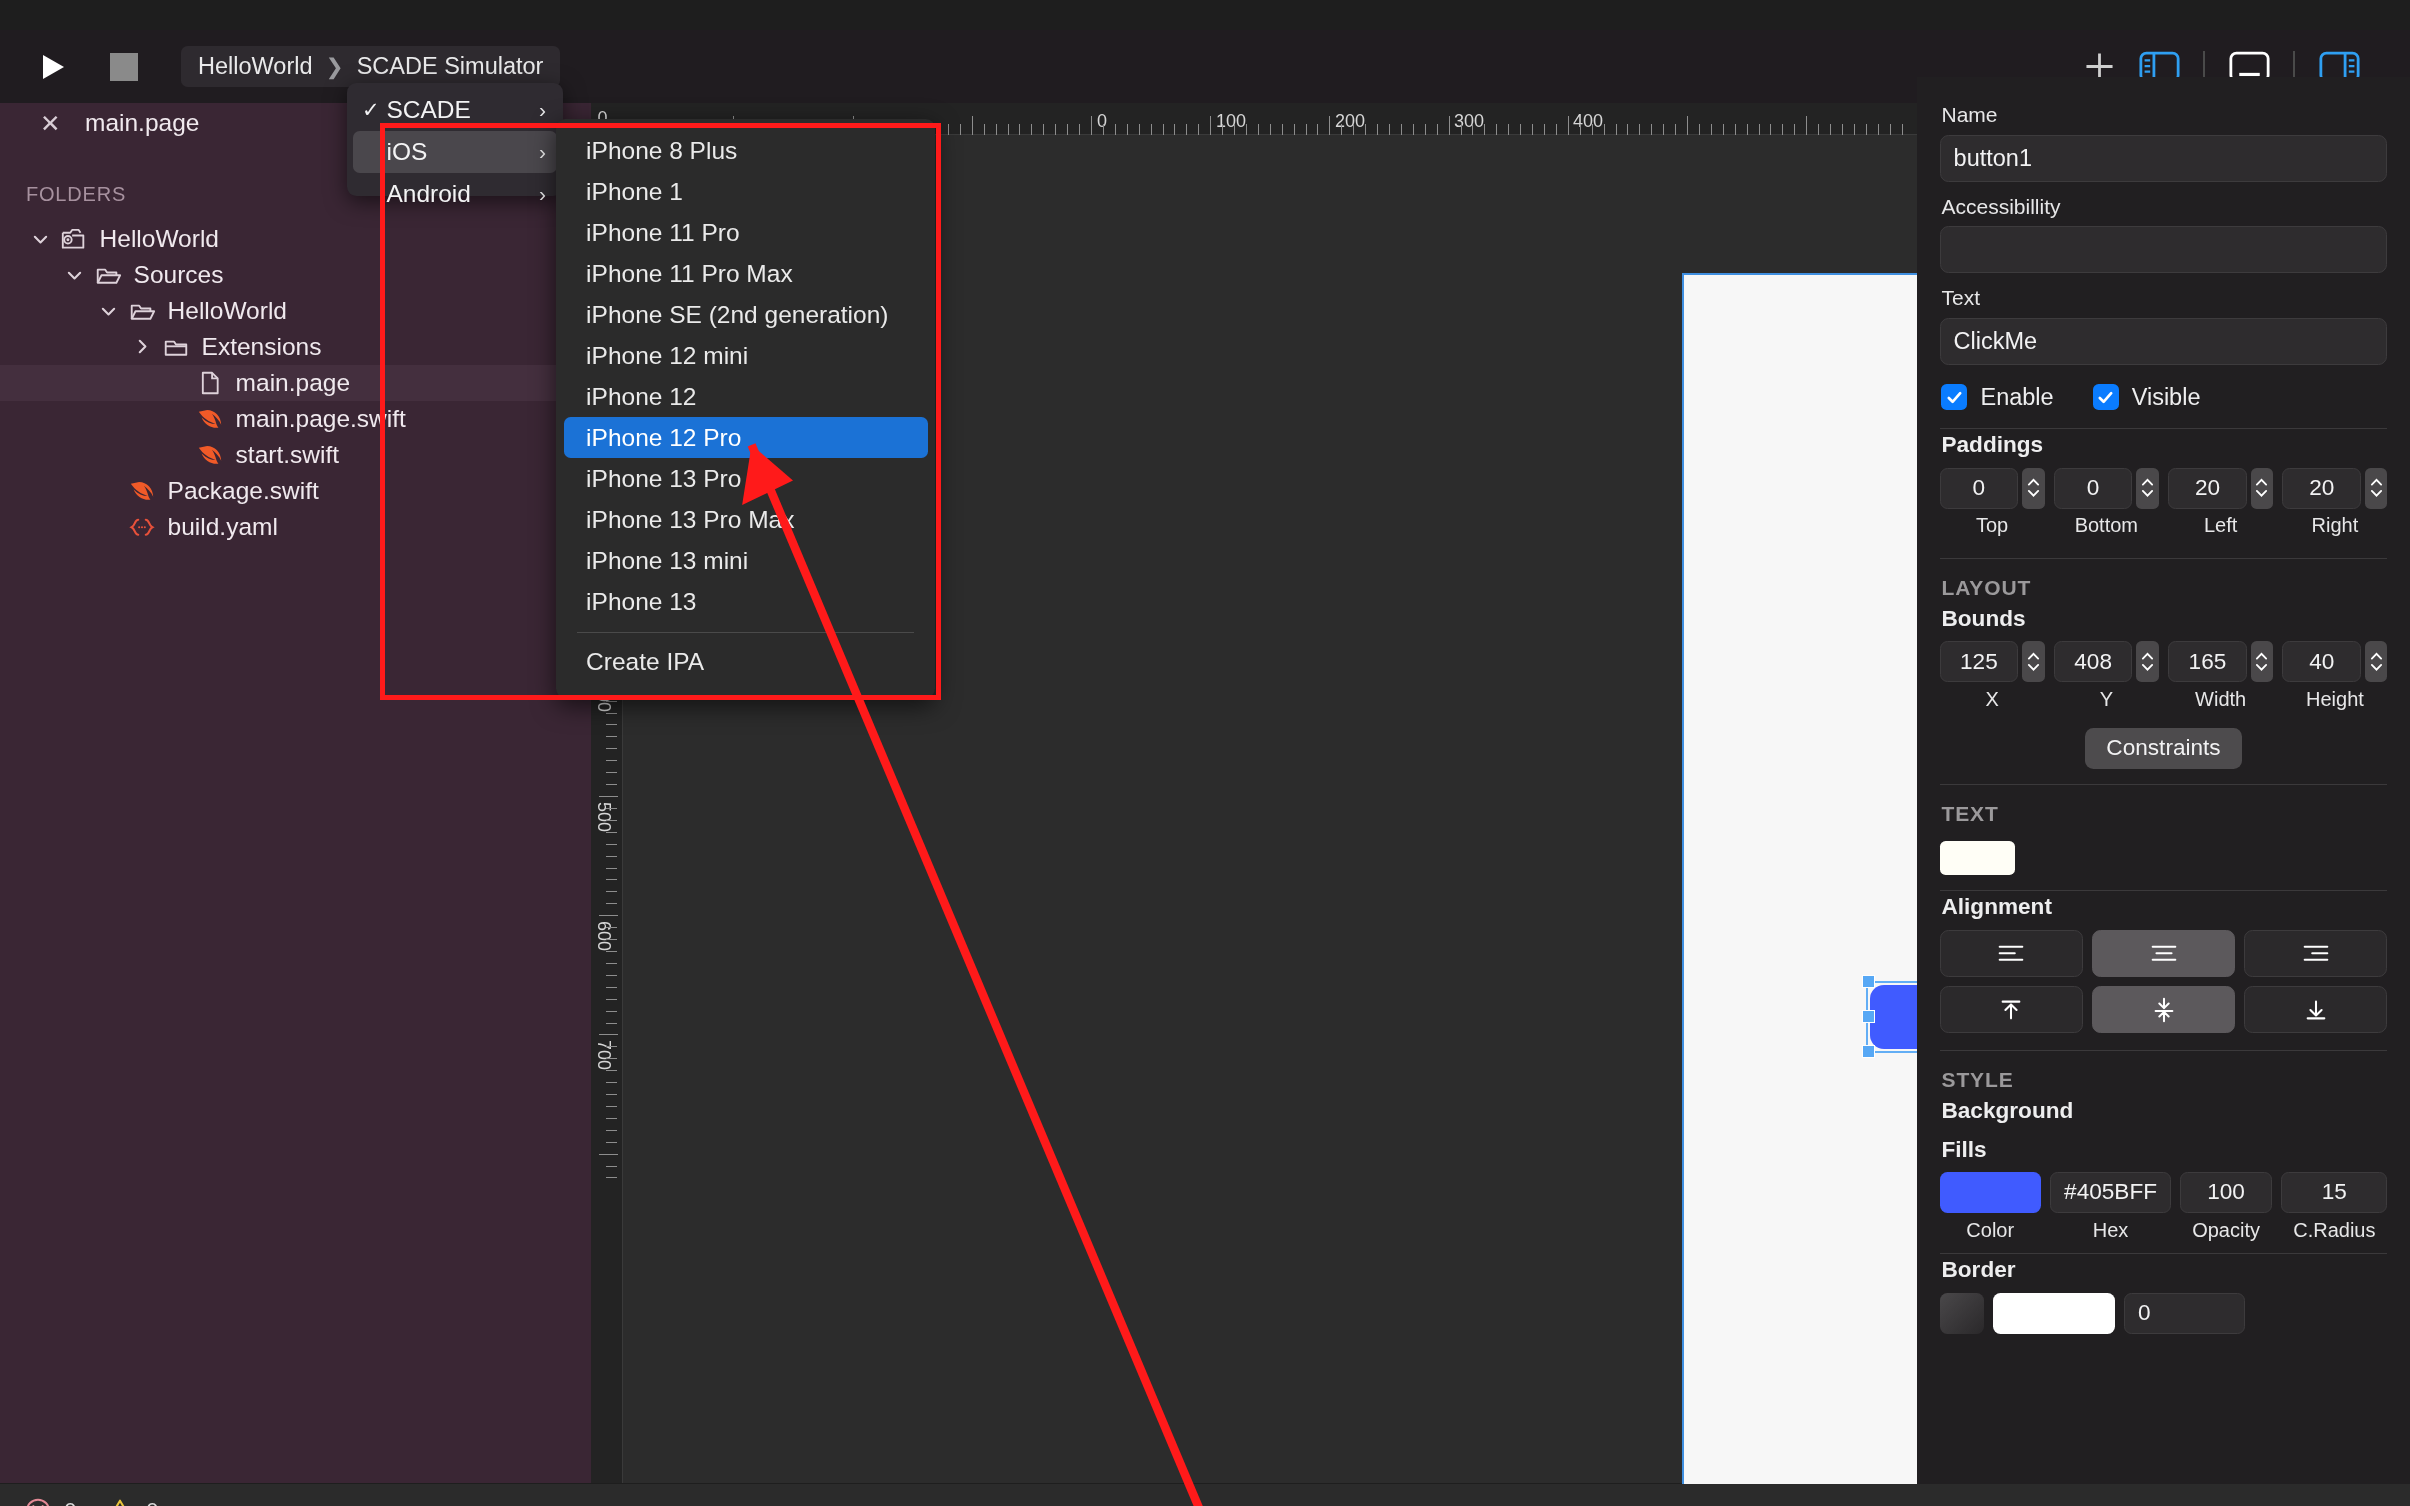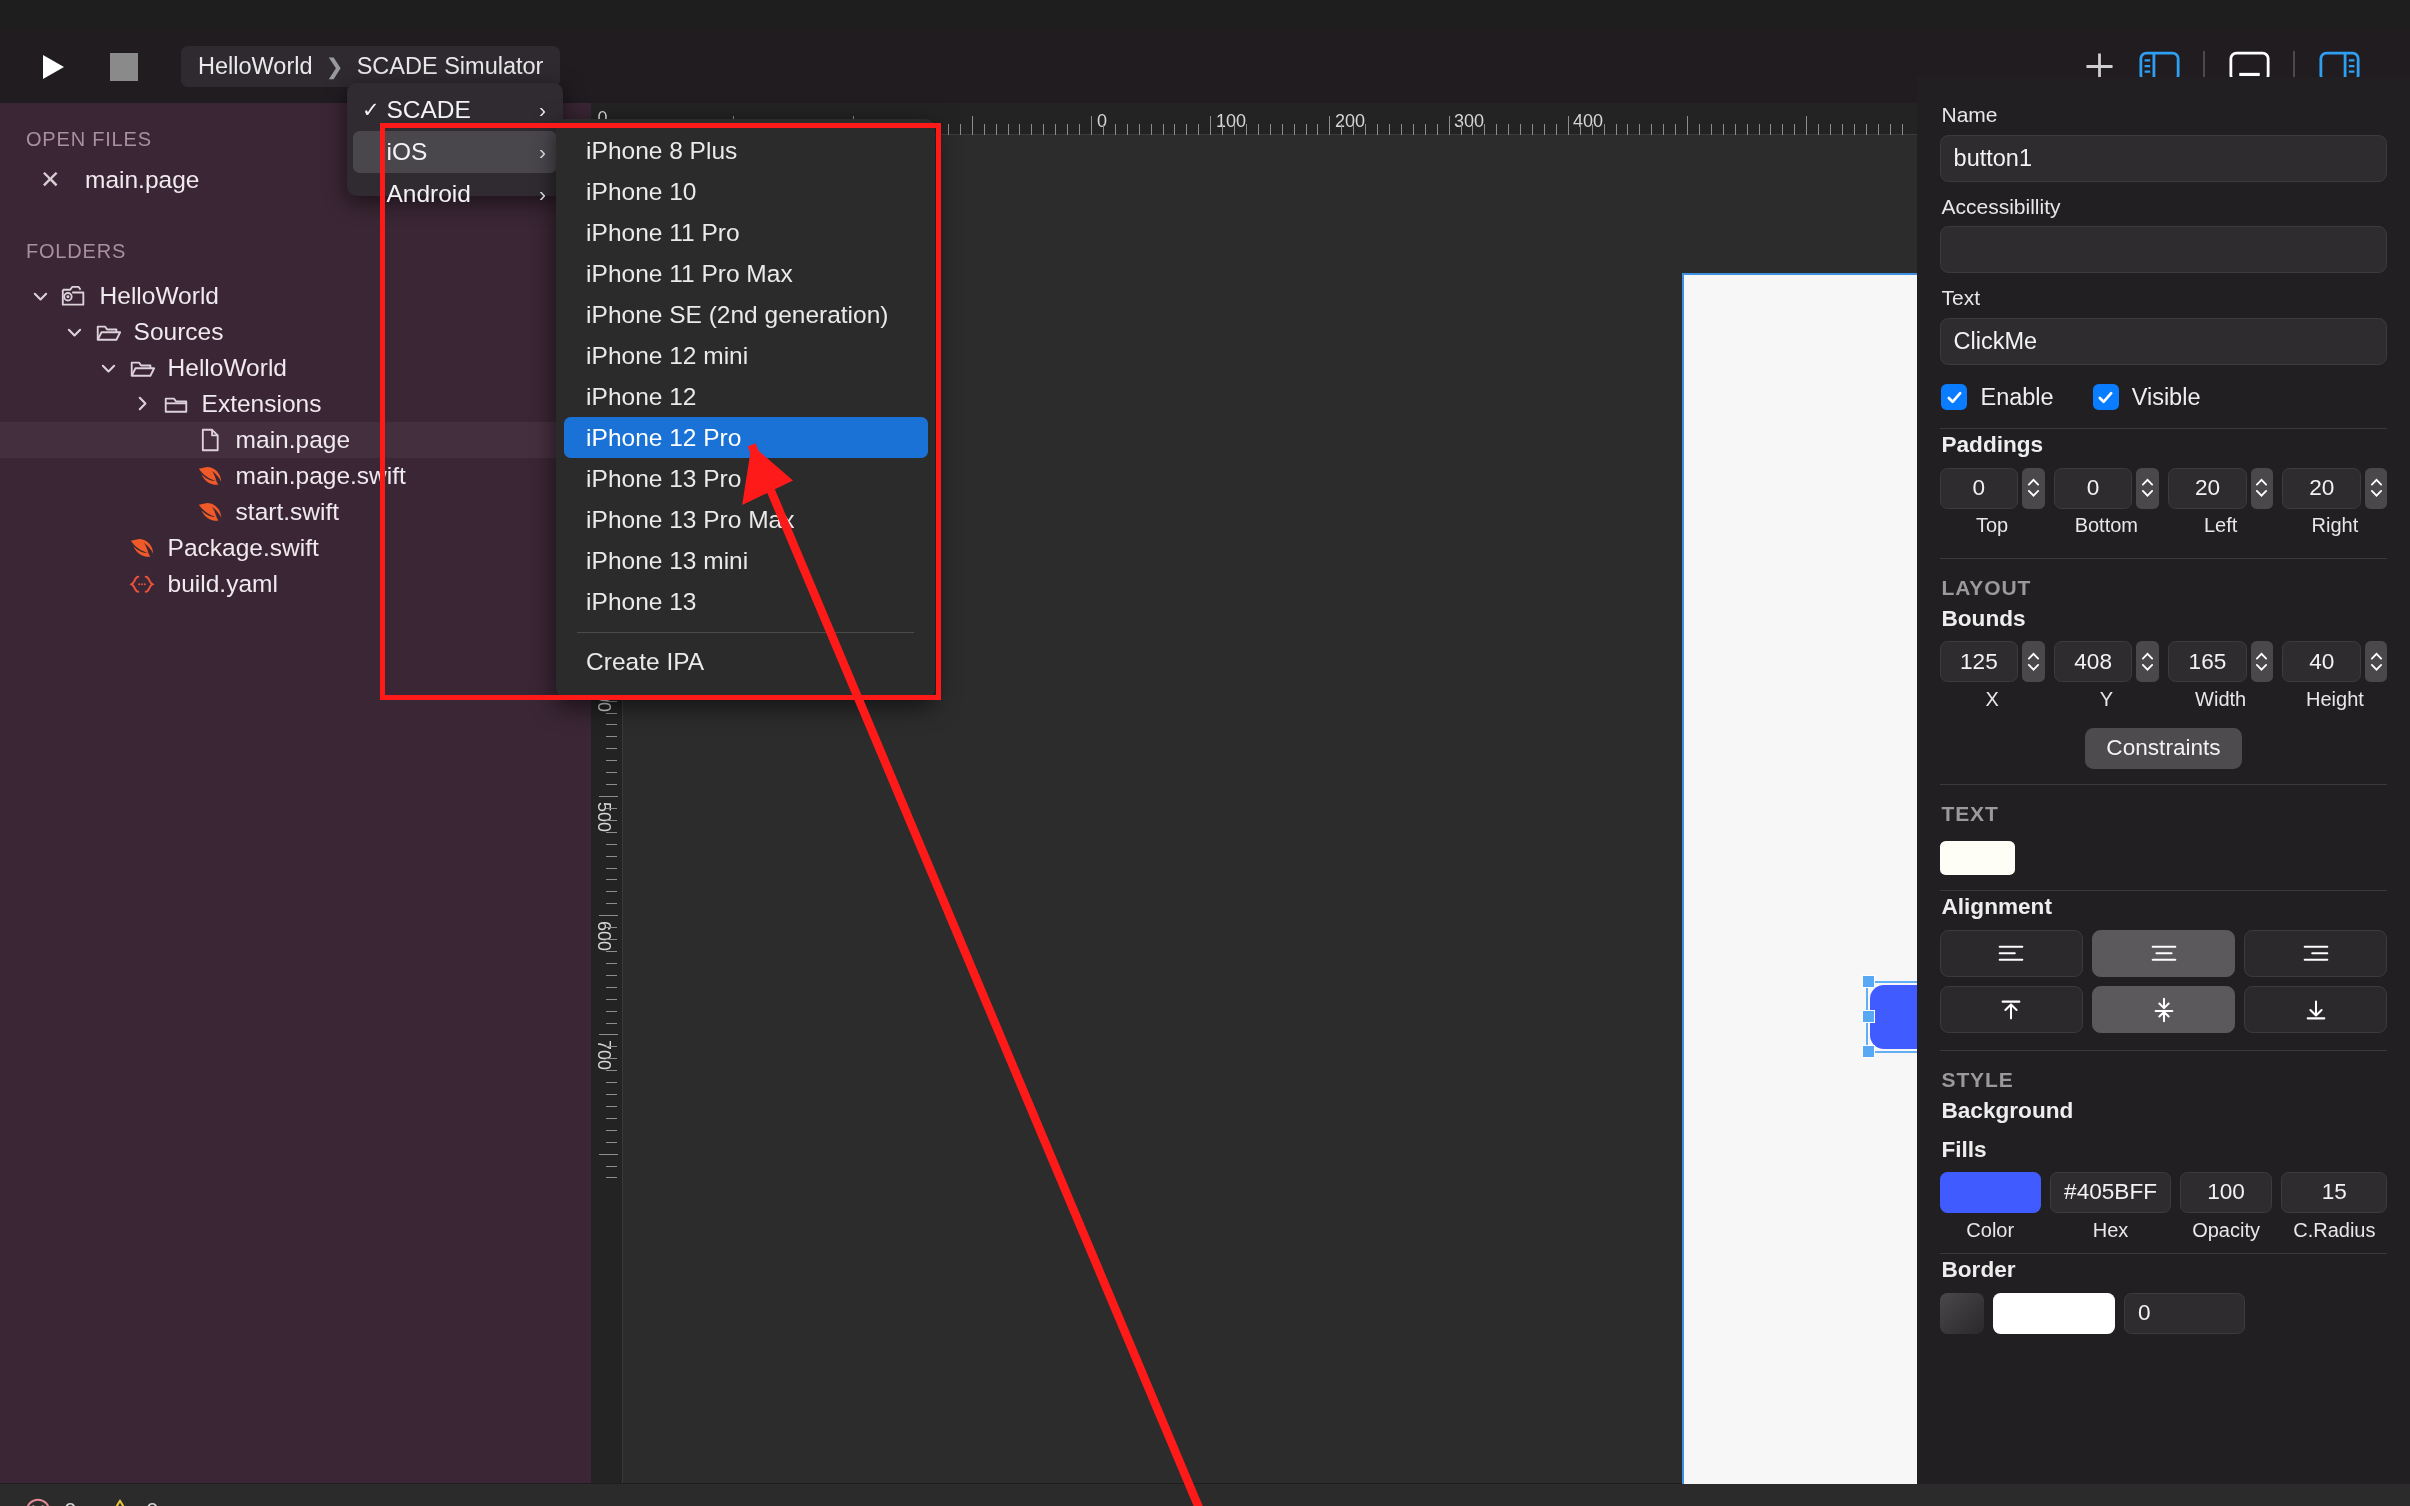--- a/index.html
+++ b/index.html
@@ -251,21 +251,20 @@
         <svg width="41" height="32" viewBox="0 0 44 34">
           <rect x="2" y="2" width="40" height="30" rx="6" fill="none" stroke="#2f9ff2" stroke-width="3"></rect>
           <path d="M28 2 V32" stroke="#2f9ff2" stroke-width="3"></path>
           <path d="M32 10 H38 M32 16 H38 M32 22 H38" stroke="#2f9ff2" stroke-width="2.4"></path>
         </svg>
       </div>
     </div>
   </div>
 
   <div class="sidebar">
-    <div class="side-head">OPEN FILES</div>
     <div class="open-file">
       <span class="x">✕</span>
       <span class="nm">main.page</span>
     </div>
     <div class="side-head" style="padding-top:40px">FOLDERS</div>
     <div class="tree" id="tree">
         <div class="row">
           <span style="width:26px;flex:none"></span>
           <span class="tw">
             <svg width="17" height="11.3" viewBox="0 0 18 12">
@@ -893,21 +892,21 @@
       </div>
       <div class="m1row">
         <span class="ck"></span>
         <span class="t">Android</span>
         <span class="ar">›</span>
       </div>
     </div>
 
   <div class="menu2" id="menu2">
       <div class="m2row">iPhone 8 Plus</div>
-      <div class="m2row">iPhone 10</div>
+      <div class="m2row">iPhone 1</div>
       <div class="m2row">iPhone 11 Pro</div>
       <div class="m2row">iPhone 11 Pro Max</div>
       <div class="m2row">iPhone SE (2nd generation)</div>
       <div class="m2row">iPhone 12 mini</div>
       <div class="m2row">iPhone 12</div>
       <div class="m2row sel">iPhone 12 Pro</div>
       <div class="m2row">iPhone 13 Pro</div>
       <div class="m2row">iPhone 13 Pro Max</div>
       <div class="m2row">iPhone 13 mini</div>
       <div class="m2row">iPhone 13</div>

